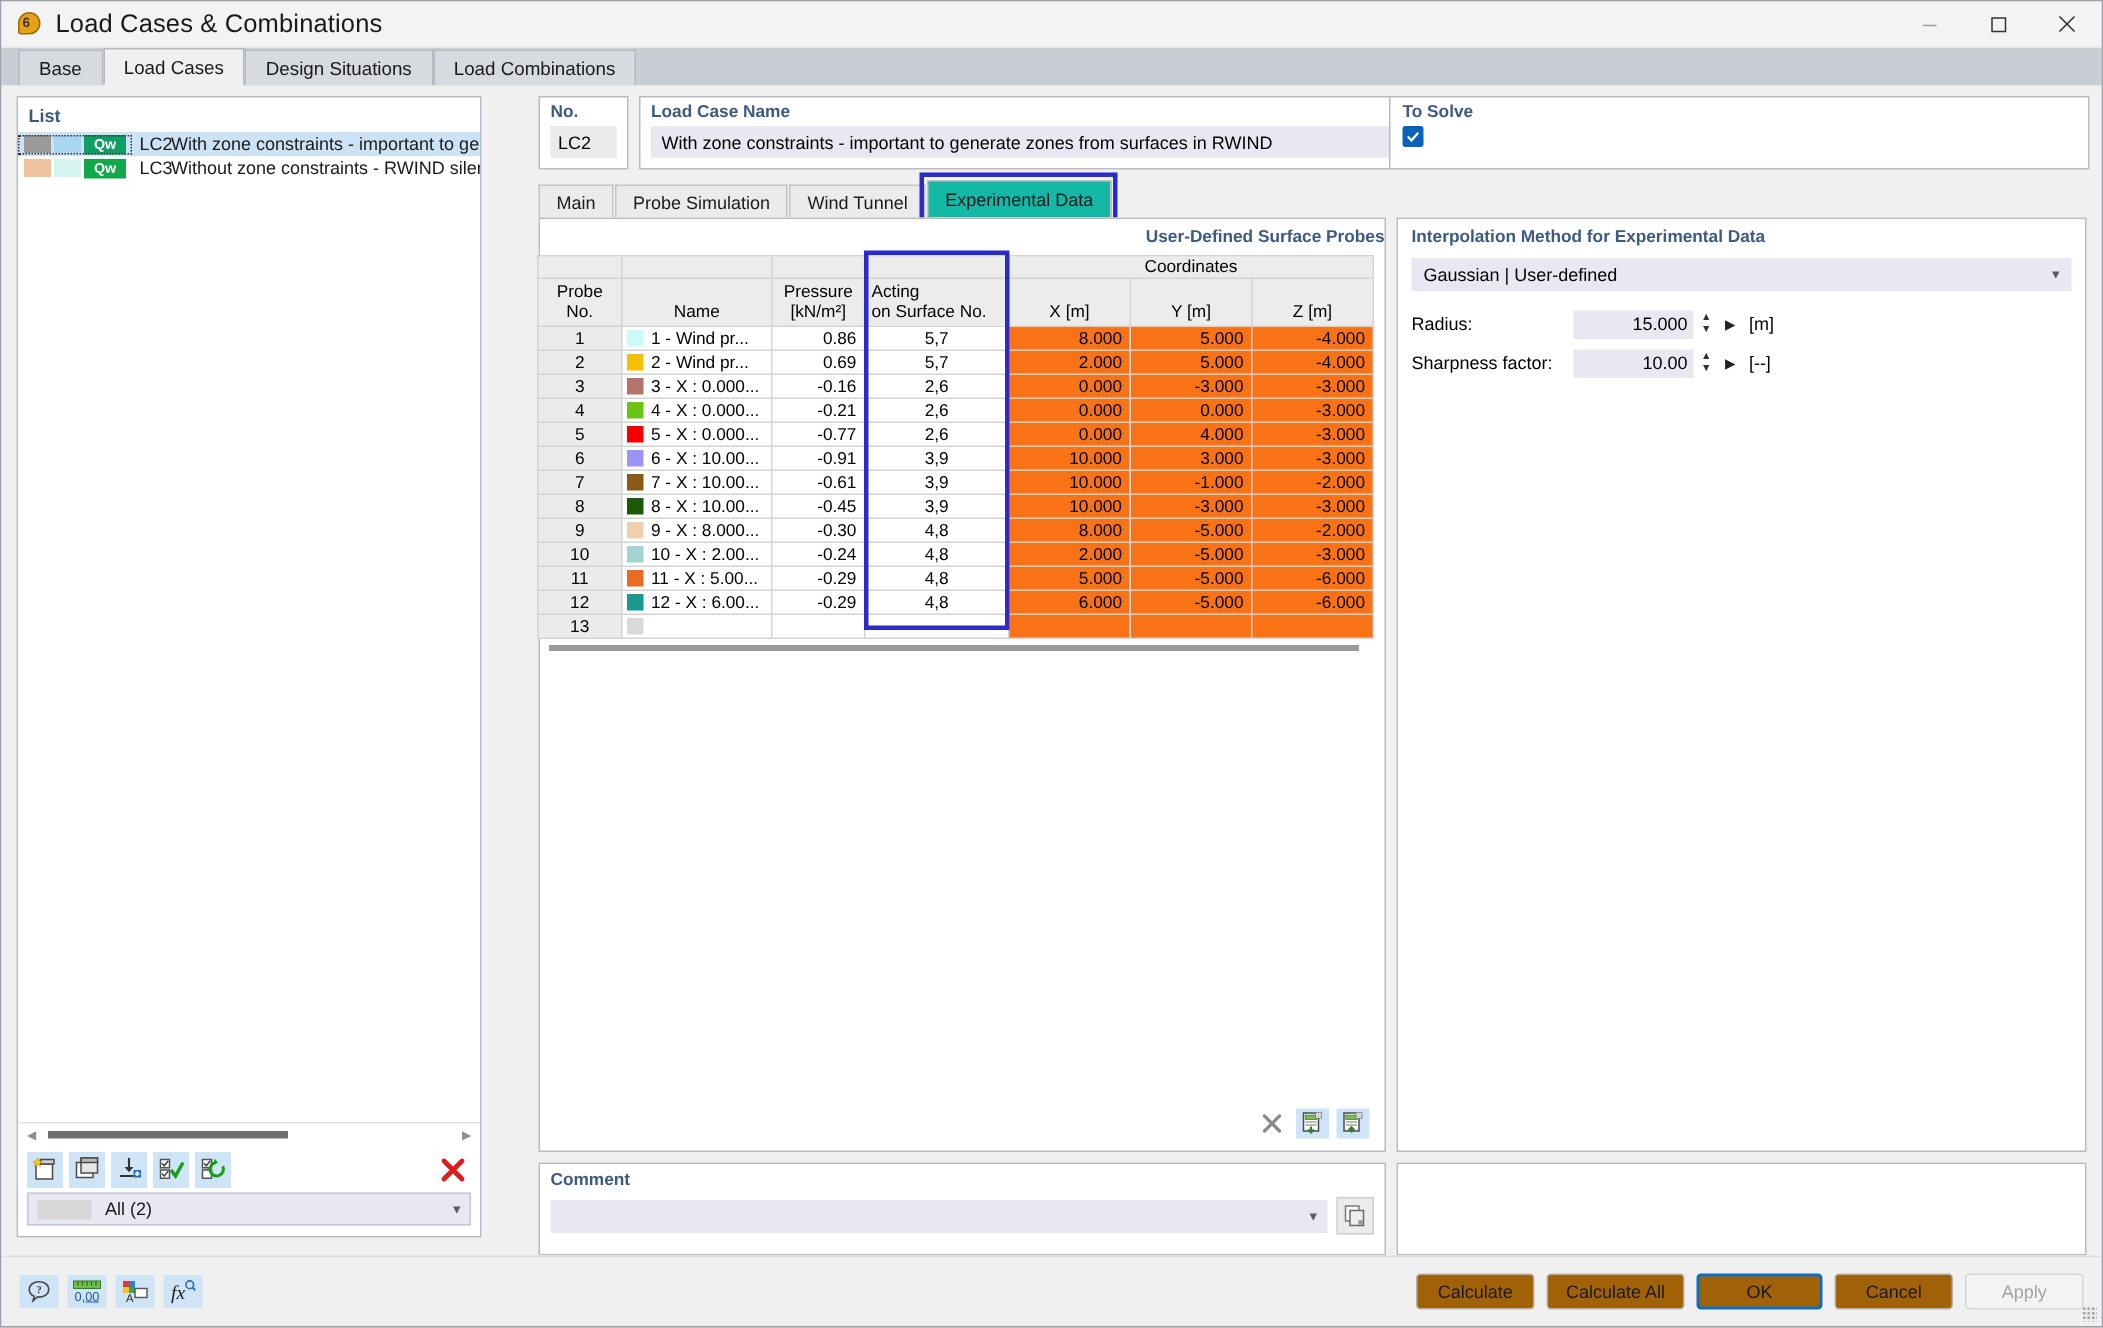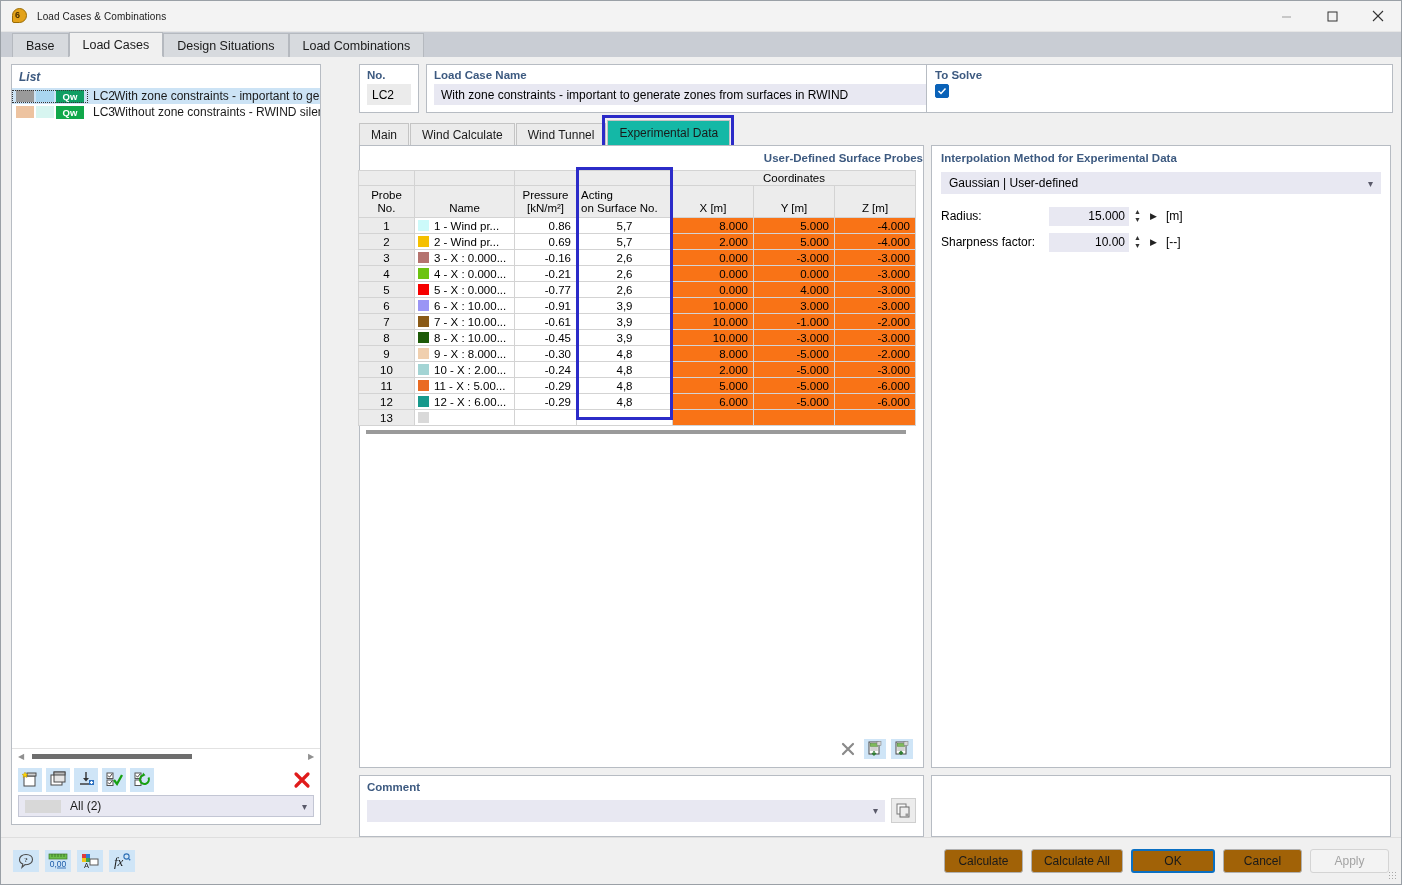--- a/index.html
+++ b/index.html
@@ -31,21 +31,21 @@
   }
   #app-icon .c1 {
     position:absolute; left:1px; top:1px; width:15px; height:15px;
     border-radius: 50% 50% 50% 2px;
     background: #e3a21a; border: 1px solid #9a6c05;
   }
   #app-icon .c2 {
     position:absolute; left:4px; top:4px; width:7px; height:9px;
     color:#4a3000; font-size:9px; font-weight:bold; line-height:9px;
   }
-  #title-text { font-size: 10px; color: #1a1a1a; letter-spacing: .1px; }
+  #title-text { font-size: 17px; color: #1a1a1a; letter-spacing: .1px; }
   #win-controls { margin-left: auto; display: flex; height: 31px; }
   .winbtn {
     width: 46px; height: 31px; display: flex; align-items: center; justify-content: center;
     font-size: 13px; color: #404040;
   }
   .winbtn.min { color: #9b9b9b; }
 
   
   #tabstrip {
     height: 25px; background: #c9cdd4; display: flex; align-items: flex-end;
@@ -66,21 +66,21 @@
     flex: 1; background:#f0f0f0; position: relative;
     display: flex; padding: 7px 10px 0 10px; gap: 9px;
   }
 
   
   #leftpanel {
     width: 310px; background:#fff; border:1px solid #b7bcc3;
     display:flex; flex-direction: column; flex: none;
     height: 761px;
   }
-  #list-title { font-size: 12px; font-weight: bold; color:#3d5a80; padding: 5px 0 4px 7px; font-style: italic; }
+  #list-title { font-size: 12px; font-weight: bold; color:#3d5a80; padding: 5px 0 4px 7px; }
   #list-body { flex:1; position: relative; }
   .lrow { height: 16px; display:flex; align-items:center; font-size:12px; }
   .lrow.sel { background:#cce3f5; }
   .swatches { display:flex; align-items:center; gap:2px; padding:0 4px 0 4px; }
   .lrow.sel .swatches { outline: 1px dotted #333; outline-offset:-1px; }
   .sw { width:18px; height:12px; display:block; }
   .qw {
     width:28px; height:13px; font-size:9.5px; color:#fff; text-align:center;
     line-height:13px; font-weight:600;
   }
@@ -408,21 +408,21 @@
             <span class="chev">▾</span>
           </div>
         </div>
       </div>
 
       <div id="innertabs">
         <div class="itab">
             <span>Main</span>
           </div>
         <div class="itab">
-            <span>Wind Calculate</span>
+            <span>Probe Simulation</span>
           </div>
         <div class="itab">
             <span>Wind Tunnel</span>
           </div>
         <div class="itab active" style="position:relative">
           <span>Experimental Data</span>
           <span class="hl-box" style="left:-6px; top:-6px; right:-5px; bottom:-4px;"></span>
         </div>
       </div>
 

